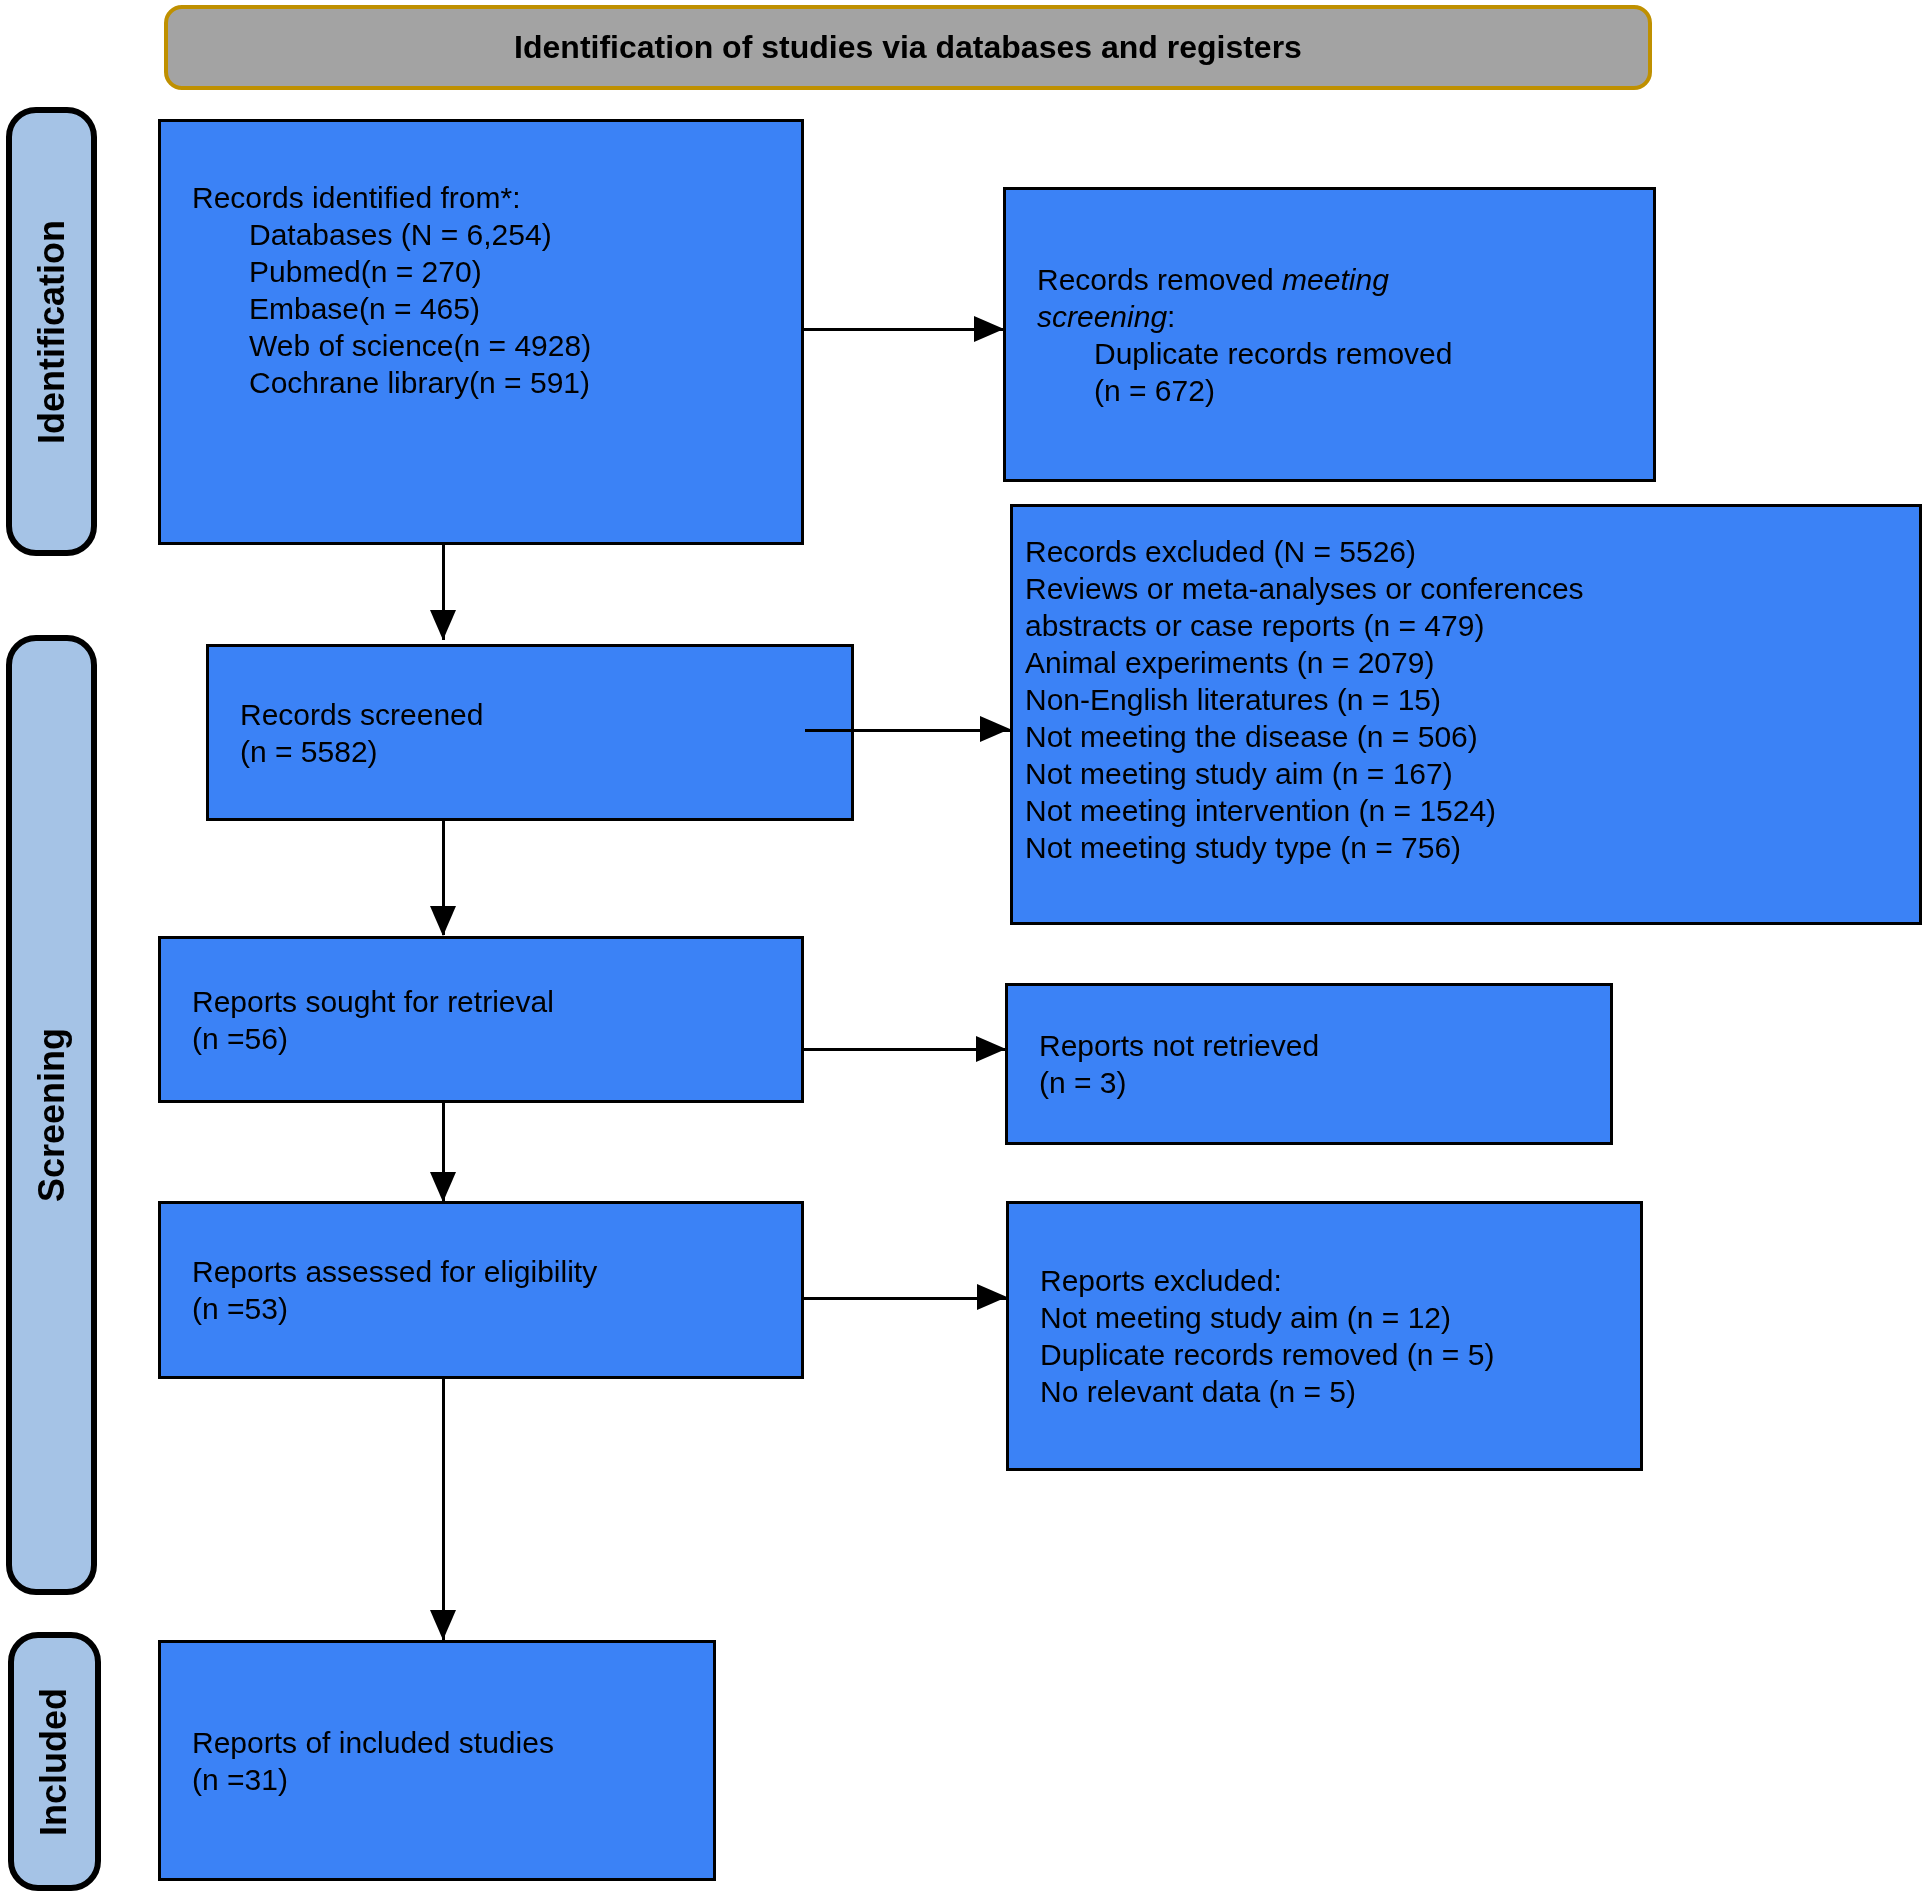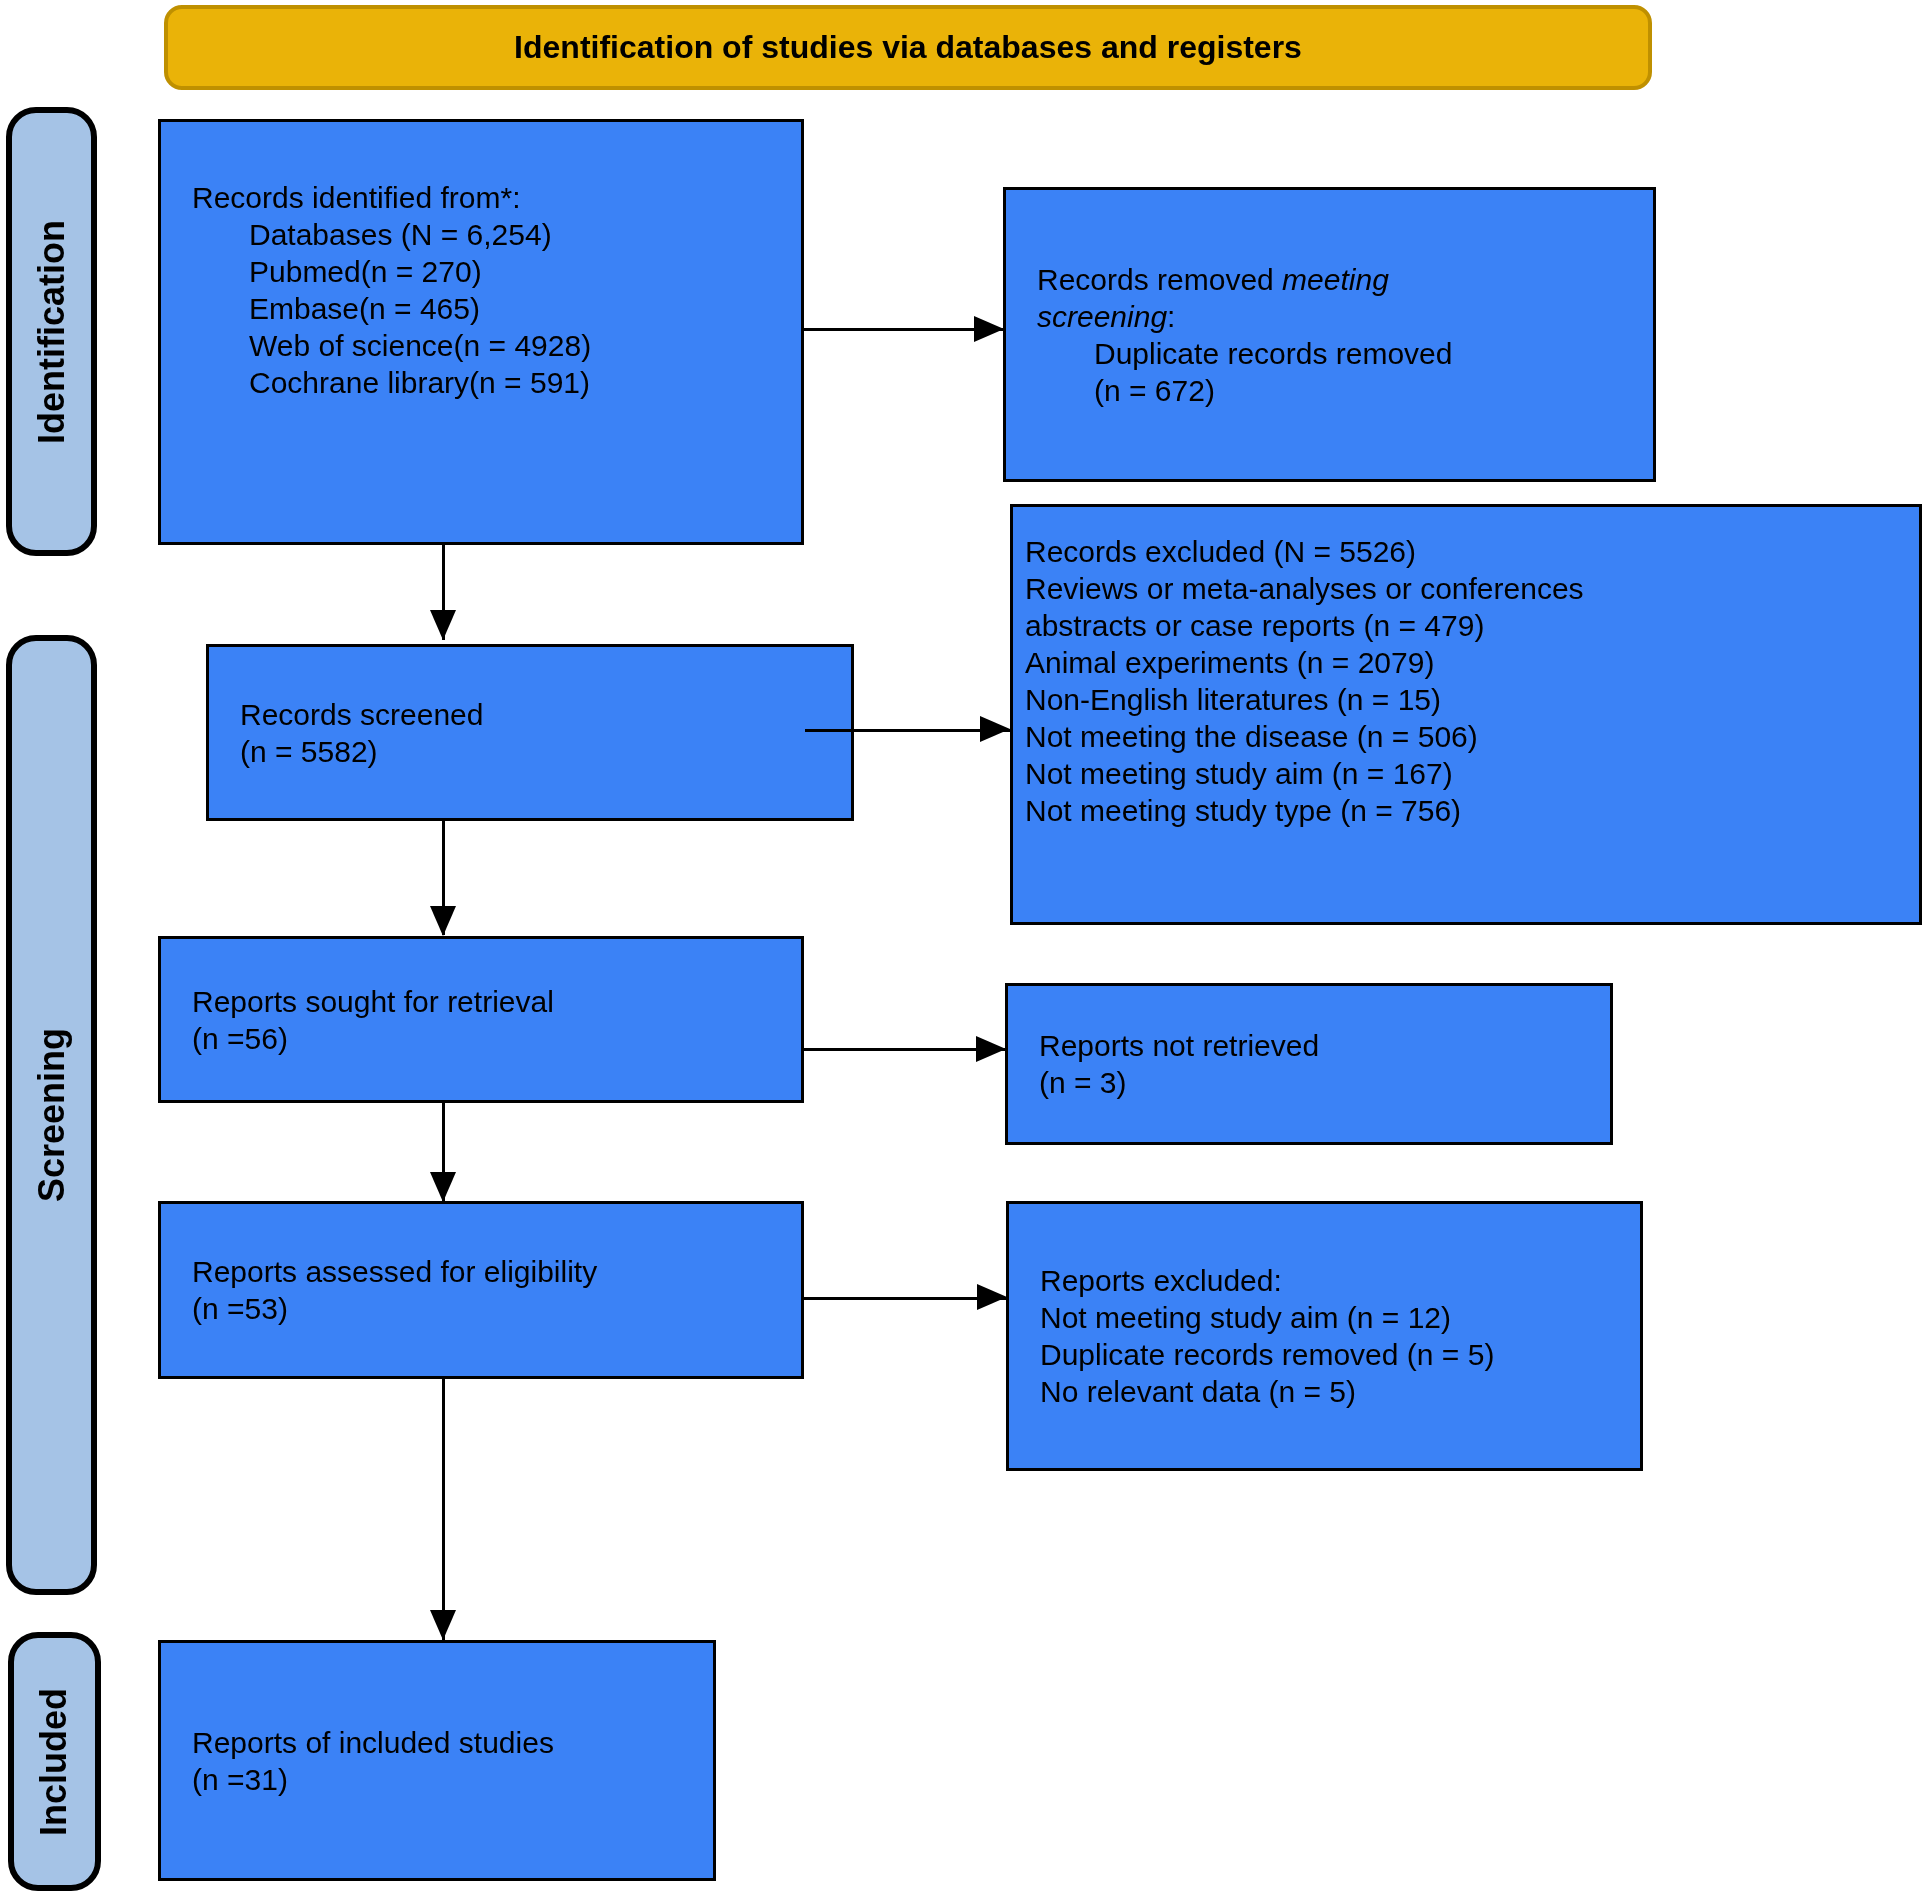--- a/index.html
+++ b/index.html
@@ -2,21 +2,21 @@
 <html style="font-size:10.3px"><head>
 <meta charset="utf-8">
 <style>
   html,body{margin:0;padding:0;background:#ffffff;}
   #stage{
     position:relative;width:1926px;height:1897px;background:#ffffff;overflow:hidden;
     font-family:"Liberation Sans","DejaVu Sans",sans-serif;color:#000;
   }
   .banner{
     position:absolute;left:164px;top:5.1px;width:1488px;height:85px;
-    background:#eab308;border:4.5px solid #BF9000;border-radius:18px;box-sizing:border-box;
+    background:#a3a3a3;border:4.5px solid #BF9000;border-radius:18px;box-sizing:border-box;
     display:flex;align-items:center;justify-content:center;
     font-weight:700;font-size:32px;
   }
   .pill{
     position:absolute;background:#A5C3E6;border:6.4px solid #000;border-radius:30px;
     box-sizing:border-box;display:flex;align-items:center;justify-content:center;
   }
   .pill .rot{
     transform:rotate(-90deg);white-space:nowrap;font-weight:700;font-size:36px;
   }
@@ -108,20 +108,21 @@
   </div>
 
   <div class="box padtop" id="rbox2">
     <div class="ln">Records excluded (N = 5526)</div>
     <div class="ln">Reviews or meta-analyses or conferences</div>
     <div class="ln">abstracts or case reports (n = 479)</div>
     <div class="ln">Animal experiments (n = 2079)</div>
     <div class="ln">Non-English literatures (n = 15)</div>
     <div class="ln">Not meeting the disease (n = 506)</div>
     <div class="ln">Not meeting study aim (n = 167)</div>
+    <div class="ln">Not meeting intervention (n = 1524)</div>
     <div class="ln">Not meeting study type (n = 756)</div>
   </div>
 
   <div class="box" id="rbox3">
     <div class="ln">Reports not retrieved</div>
     <div class="ln">(n = 3)</div>
   </div>
 
   <div class="box" id="rbox4">
     <div class="ln">Reports excluded:</div>

